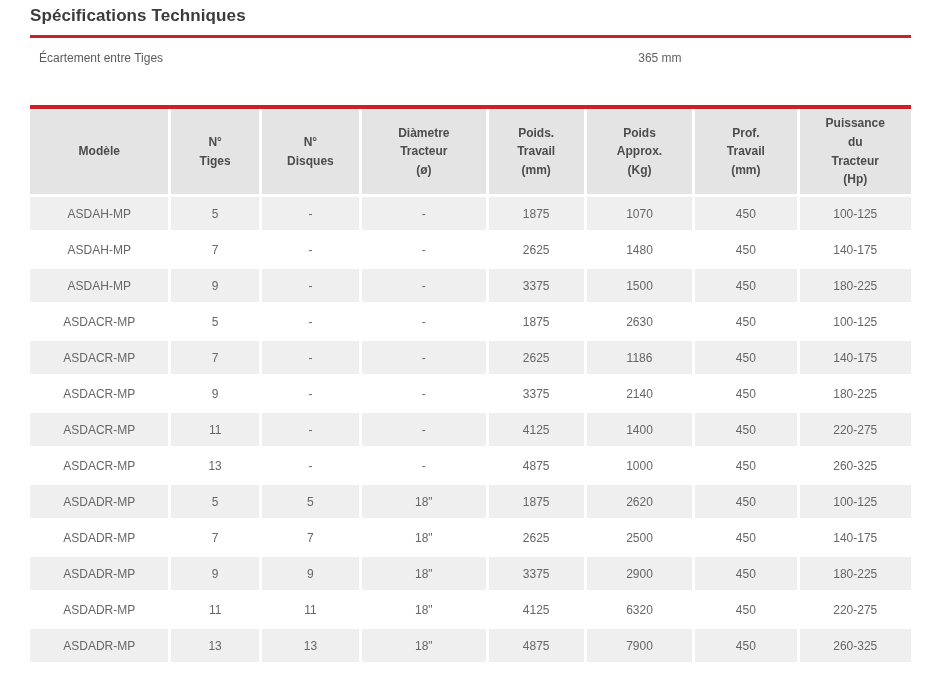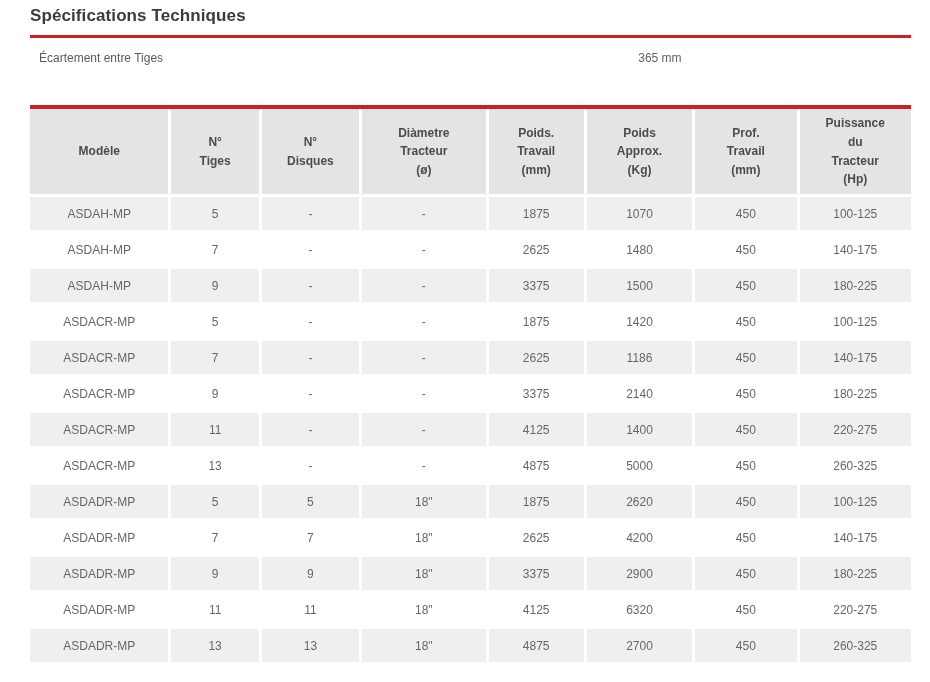--- a/index.html
+++ b/index.html
@@ -160,21 +160,21 @@
             <td>1500</td>
             <td>450</td>
             <td>180-225</td>
           </tr>
           <tr>
             <td>ASDACR-MP</td>
             <td>5</td>
             <td>-</td>
             <td>-</td>
             <td>1875</td>
-            <td>1420</td>
+            <td>2630</td>
             <td>450</td>
             <td>100-125</td>
           </tr>
           <tr>
             <td>ASDACR-MP</td>
             <td>7</td>
             <td>-</td>
             <td>-</td>
             <td>2625</td>
             <td>1186</td>
@@ -200,41 +200,41 @@
             <td>1400</td>
             <td>450</td>
             <td>220-275</td>
           </tr>
           <tr>
             <td>ASDACR-MP</td>
             <td>13</td>
             <td>-</td>
             <td>-</td>
             <td>4875</td>
-            <td>5000</td>
+            <td>1000</td>
             <td>450</td>
             <td>260-325</td>
           </tr>
           <tr>
             <td>ASDADR-MP</td>
             <td>5</td>
             <td>5</td>
             <td>18"</td>
             <td>1875</td>
             <td>2620</td>
             <td>450</td>
             <td>100-125</td>
           </tr>
           <tr>
             <td>ASDADR-MP</td>
             <td>7</td>
             <td>7</td>
             <td>18"</td>
             <td>2625</td>
-            <td>4200</td>
+            <td>2500</td>
             <td>450</td>
             <td>140-175</td>
           </tr>
           <tr>
             <td>ASDADR-MP</td>
             <td>9</td>
             <td>9</td>
             <td>18"</td>
             <td>3375</td>
             <td>2900</td>
@@ -250,20 +250,20 @@
             <td>6320</td>
             <td>450</td>
             <td>220-275</td>
           </tr>
           <tr>
             <td>ASDADR-MP</td>
             <td>13</td>
             <td>13</td>
             <td>18"</td>
             <td>4875</td>
-            <td>2700</td>
+            <td>7900</td>
             <td>450</td>
             <td>260-325</td>
           </tr>
         </tbody>
     </table>
   </div>
 </div>
 
 </body></html>

